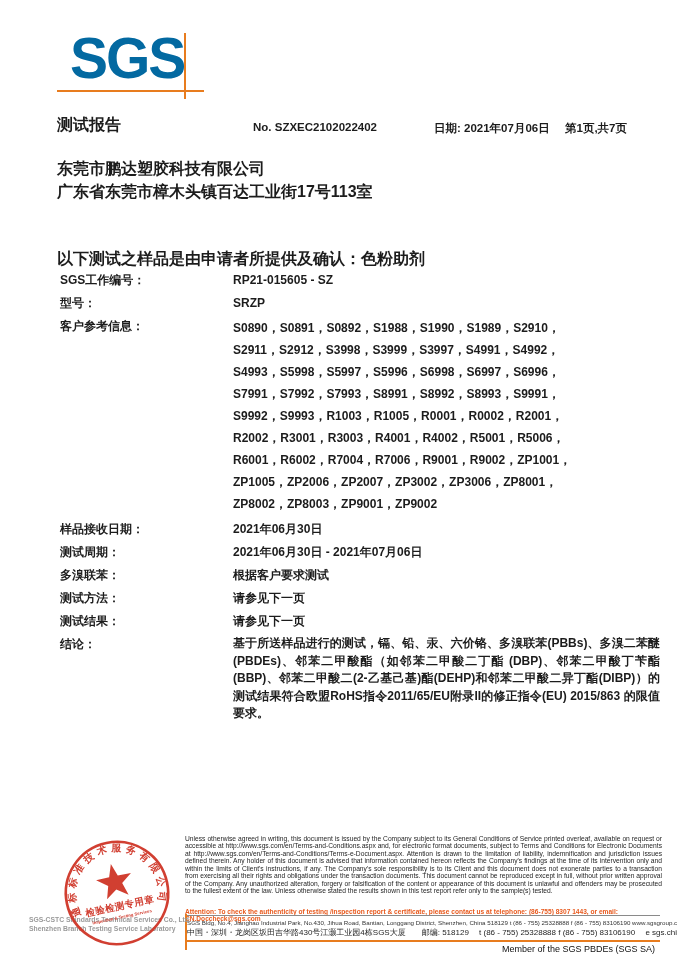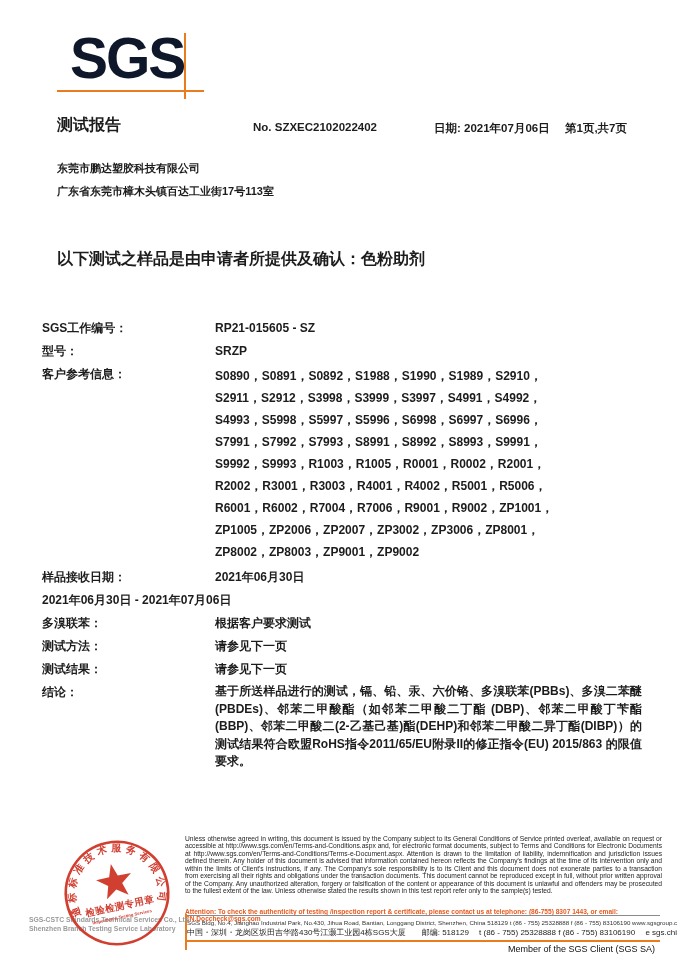--- a/index.html
+++ b/index.html
@@ -1,37 +1,37 @@
 <!DOCTYPE html>
 <html><head>
 <meta charset="utf-8">
 <style>
   html,body{margin:0;padding:0;background:#fff;}
   .page{position:relative;width:677px;height:959px;background:#ffffff;overflow:hidden;
         font-family:"Liberation Sans","DejaVu Sans",sans-serif;color:#1c1c1c;}
 
   
   .logo-text{position:absolute;left:70px;top:30px;font-size:57px;font-weight:bold;
-             color:#0f172a;letter-spacing:-2px;line-height:1;}
+             color:#0369a1;letter-spacing:-2px;line-height:1;}
   .logo-hline{position:absolute;left:57px;top:90px;width:147px;height:2px;background:#e87c1e;}
   .logo-vline{position:absolute;left:184px;top:33px;width:2px;height:66px;background:#e87c1e;}
 
   
   .report-title{position:absolute;left:57px;top:115px;font-size:16px;font-weight:bold;}
   .hdr{position:absolute;top:121px;font-size:11.5px;font-weight:bold;white-space:nowrap;margin-left:24px;}
   .hdr-no{left:229px;}
   .hdr-date{left:410px;}
   .hdr-page{left:541px;}
 
   
-  .applicant{position:absolute;left:57px;top:157px;font-size:11px;font-weight:bold;line-height:23px;}
+  .applicant{position:absolute;left:57px;top:157px;font-size:16px;font-weight:bold;line-height:23px;}
 
   
   .intro{position:absolute;left:57px;top:249px;font-size:16px;font-weight:bold;}
-  .fields{position:absolute;left:42px;top:271px;width:603px;font-size:12px;font-weight:bold;margin-top:48px;}
+  .fields{position:absolute;left:60px;top:271px;width:603px;font-size:12px;font-weight:bold;}
   .field-row{display:flex;align-items:flex-start;margin-bottom:5px;}
   .field-label{width:173px;flex:none;line-height:18px;}
   .field-value{width:427px;line-height:18px;white-space:pre-line;}
   .field-row.list .field-value{line-height:22px;}
   .field-row.conclusion .field-value{line-height:17.5px;text-align:justify;}
 
   
   .legal{position:absolute;left:185px;top:835px;width:477px;font-size:6.7px;line-height:7.45px;
          text-align:justify;color:#242424;}
   .attention{position:absolute;left:185px;top:909px;width:477px;font-size:6.6px;line-height:6.9px;
@@ -92,20 +92,21 @@
 R2002，R3001，R3003，R4001，R4002，R5001，R5006，
 R6001，R6002，R7004，R7006，R9001，R9002，ZP1001，
 ZP1005，ZP2006，ZP2007，ZP3002，ZP3006，ZP8001，
 ZP8002，ZP8003，ZP9001，ZP9002</div>
     </div>
     <div class="field-row">
       <div class="field-label">样品接收日期：</div>
       <div class="field-value">2021年06月30日</div>
     </div>
     <div class="field-row">
+      <div class="field-label">测试周期：</div>
       <div class="field-value">2021年06月30日 - 2021年07月06日</div>
     </div>
     <div class="field-row">
       <div class="field-label">多溴联苯：</div>
       <div class="field-value">根据客户要求测试</div>
     </div>
     <div class="field-row">
       <div class="field-label">测试方法：</div>
       <div class="field-value">请参见下一页</div>
     </div>
@@ -138,15 +139,15 @@
   </svg>
 
   <div class="legal">Unless otherwise agreed in writing, this document is issued by the Company subject to its General Conditions of Service printed overleaf, available on request or accessible at http://www.sgs.com/en/Terms-and-Conditions.aspx and, for electronic format documents, subject to Terms and Conditions for Electronic Documents at http://www.sgs.com/en/Terms-and-Conditions/Terms-e-Document.aspx. Attention is drawn to the limitation of liability, indemnification and jurisdiction issues defined therein. Any holder of this document is advised that information contained hereon reflects the Company's findings at the time of its intervention only and within the limits of Client's instructions, if any. The Company's sole responsibility is to its Client and this document does not exonerate parties to a transaction from exercising all their rights and obligations under the transaction documents. This document cannot be reproduced except in full, without prior written approval of the Company. Any unauthorized alteration, forgery or falsification of the content or appearance of this document is unlawful and offenders may be prosecuted to the fullest extent of the law. Unless otherwise stated the results shown in this test report refer only to the sample(s) tested.</div>
   <div class="attention">Attention: To check the authenticity of testing /inspection report &amp; certificate, please contact us at telephone: (86-755) 8307 1443, or email: CN.Doccheck@sgs.com</div>
   <div class="addr-block">
     <div class="addr-en">SGS Bldg, No.4, Jianghao Industrial Park, No.430, Jihua Road, Bantian, Longgang District, Shenzhen, China 518129    t (86 - 755) 25328888   f (86 - 755) 83106190    www.sgsgroup.com.cn</div>
     <div class="addr-cn">中国・深圳・龙岗区坂田吉华路430号江灏工业园4栋SGS大厦　　邮编: 518129　 t (86 - 755) 25328888   f (86 - 755) 83106190　 e  sgs.china@sgs.com</div>
   </div>
   <div class="foot-vline"></div>
   <div class="foot-hline"></div>
-  <div class="member">Member of the SGS Client (SGS SA)</div>
+  <div class="member">Member of the SGS PBDEs (SGS SA)</div>
 
 </div>
 
 </body></html>

